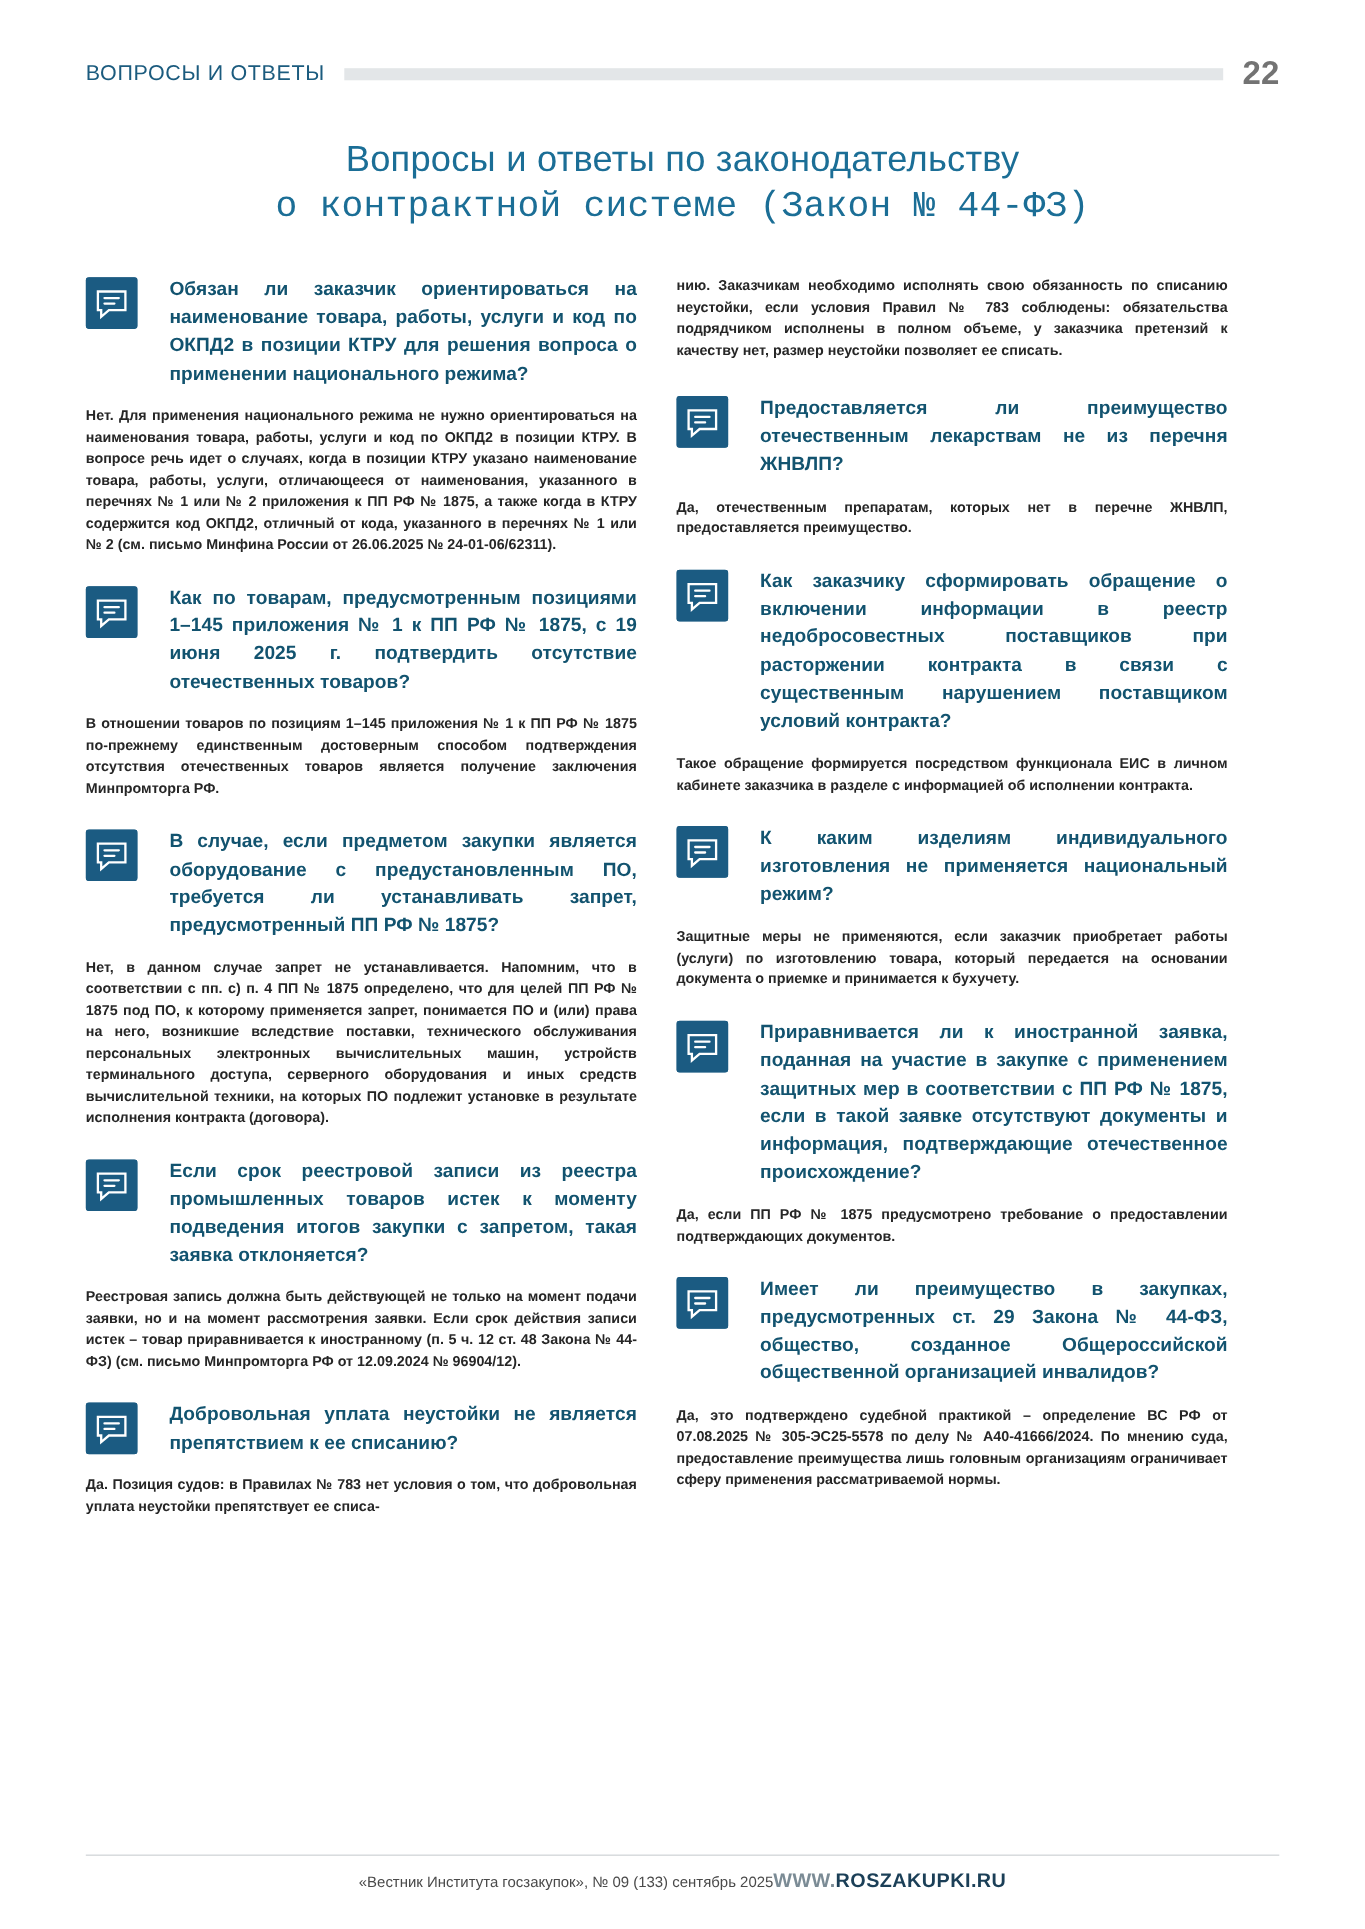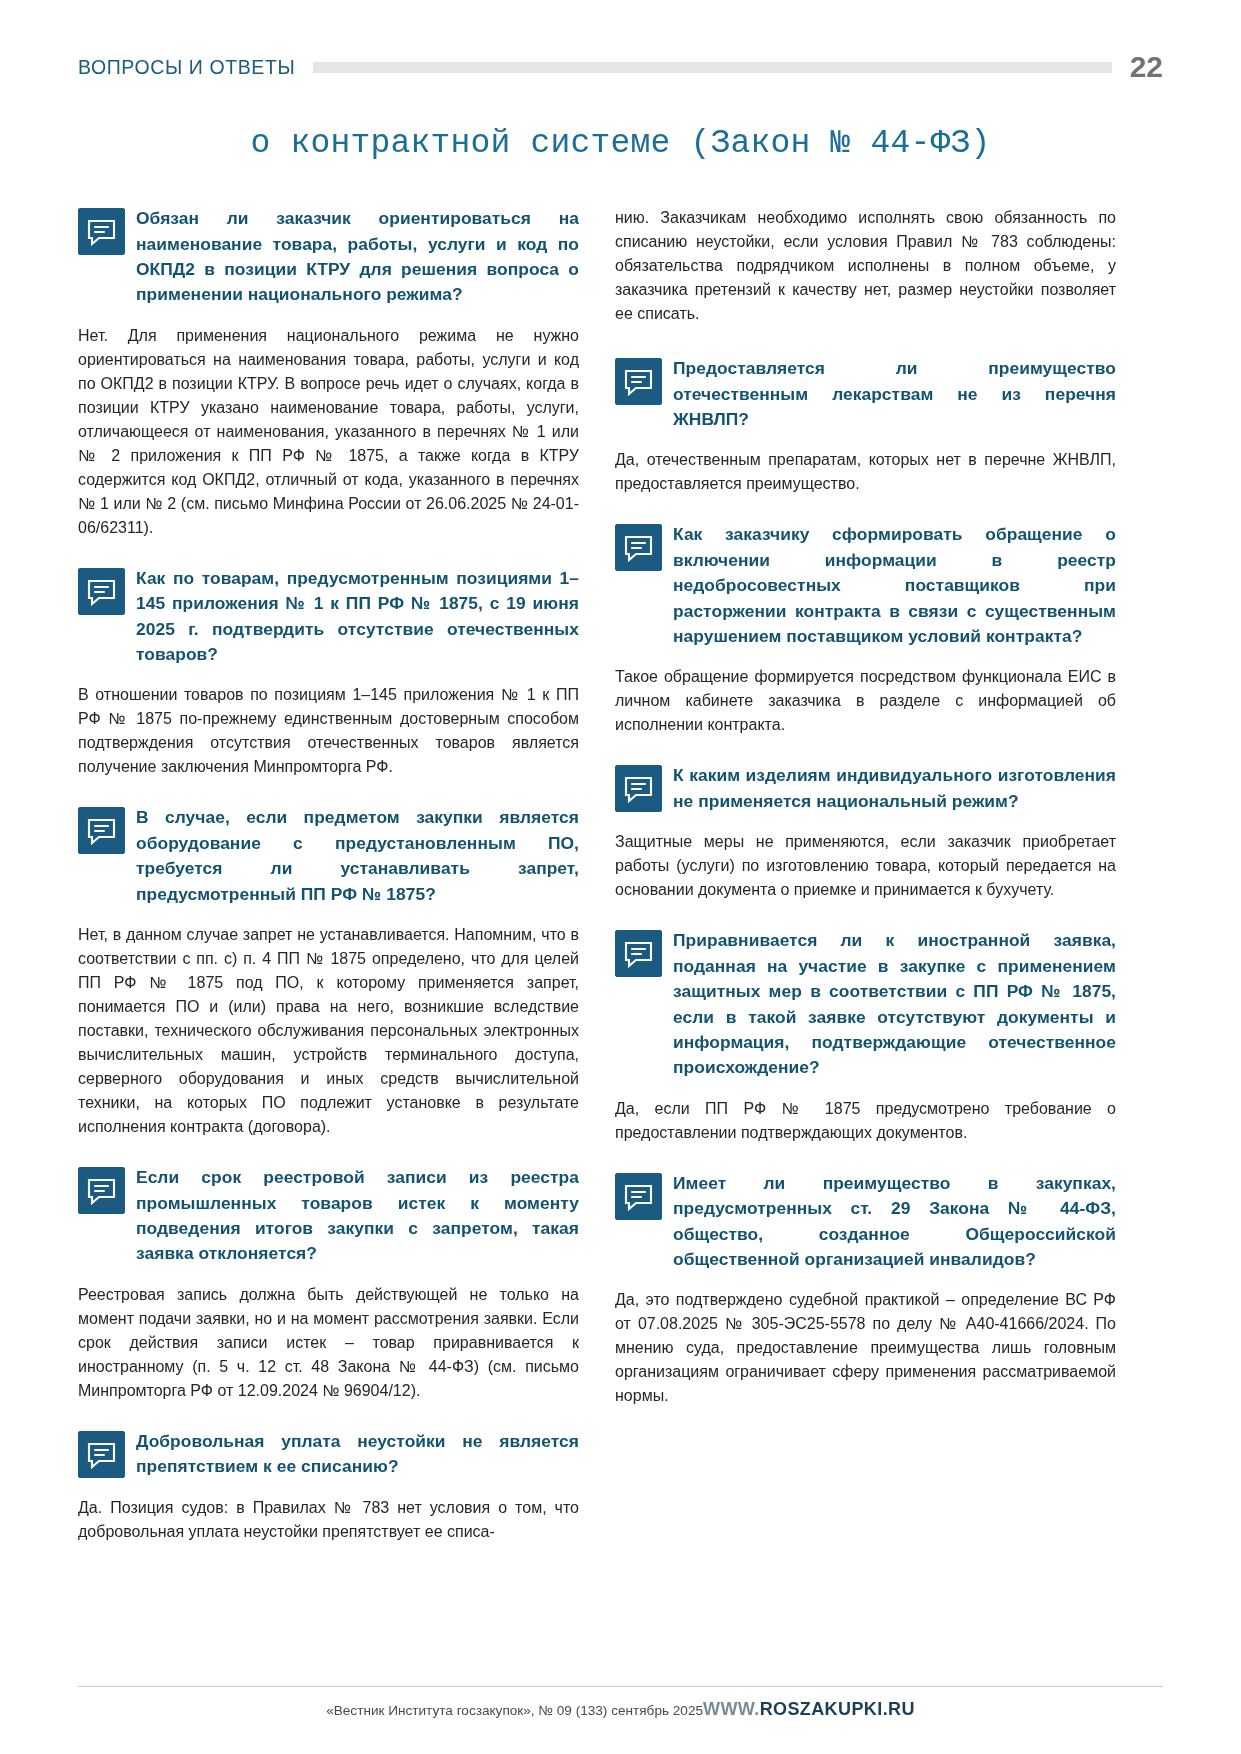--- a/index.html
+++ b/index.html
@@ -64,21 +64,21 @@
     display: flex;
     gap: 36px;
     align-items: flex-start;
   }
   .col { width: 501px; }
 
   
   .qa { margin-bottom: 6px; }
   .question {
     display: flex;
-    gap: 11px;
+    gap: 29px;
     align-items: flex-start;
     margin-bottom: 16px;
   }
   .q-icon {
     flex: 0 0 auto;
     width: 47px;
     height: 47px;
     background: #1b5b82;
     border-radius: 3px;
     position: relative;
@@ -87,25 +87,26 @@
   .q-icon svg { display: block; }
   .q-text {
     font-size: 17.4px;
     line-height: 1.46;
     font-weight: 700;
     color: #12536f;
     letter-spacing: 0.05px;
     text-align: justify;
   }
   .answer {
-    font-size: 16px;
+    font-size: 13px;
     line-height: 1.5;
     color: #262626;
     text-align: justify;
     margin: 0 0 26px 0;
+    font-weight: bold;
   }
   .answer.tight { margin-bottom: 24px; }
   .answer.cont { margin-bottom: 30px; }
 
   
   .footer {
     position: absolute;
     left: 78px;
     right: 78px;
     bottom: 34px;
@@ -130,20 +131,21 @@
 
 <div class="page">
 
   <div class="header">
     <div class="header-label">ВОПРОСЫ И ОТВЕТЫ</div>
     <div class="header-rule"></div>
     <div class="header-page">22</div>
   </div>
 
   <h1 class="title">
+    <span class="l1">Вопросы и ответы по законодательству</span>
     <span class="l2">о контрактной системе (Закон № 44-ФЗ)</span>
   </h1>
 
   <div class="columns">
 
     <div class="col">
 
       <div class="qa">
         <div class="question">
           <span class="q-icon">

